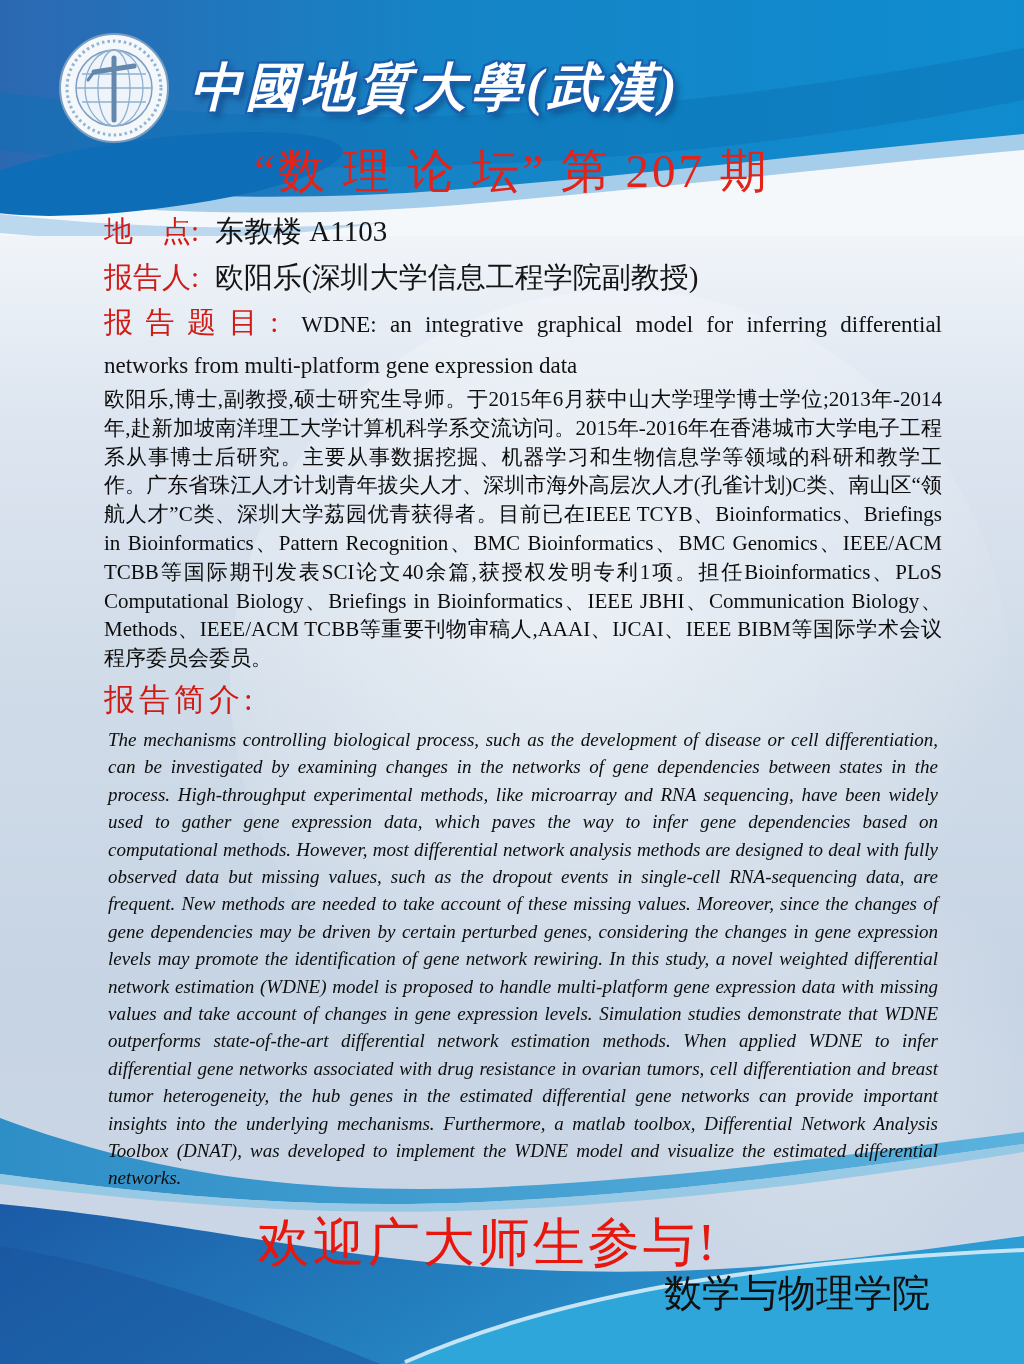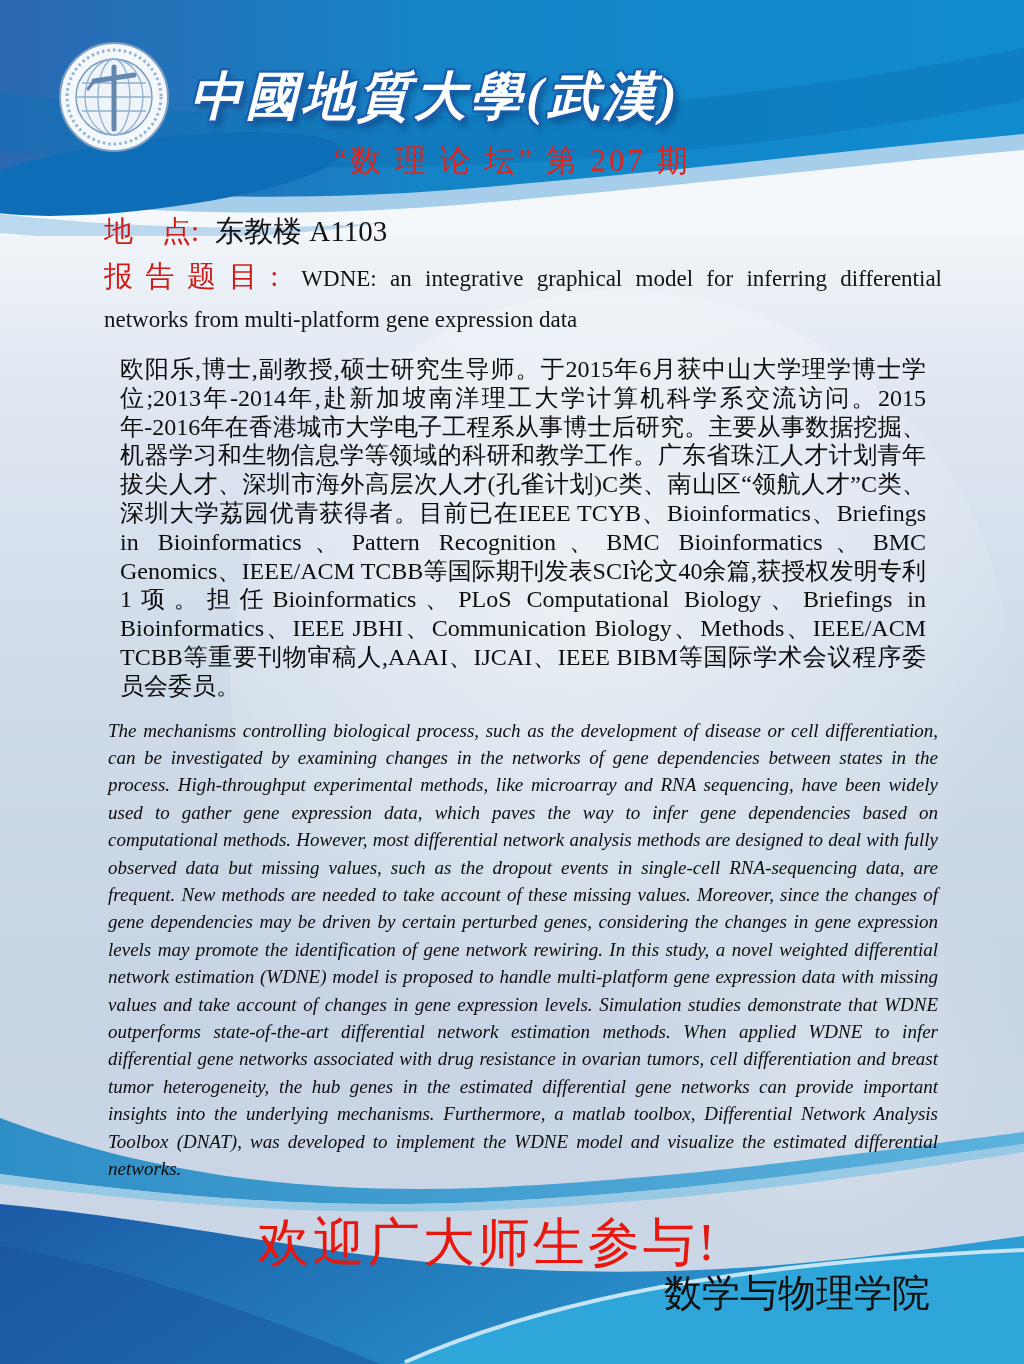--- a/index.html
+++ b/index.html
@@ -9,43 +9,43 @@
     background:linear-gradient(180deg,#f7f9fc 0px,#f0f4f9 240px,#dde5f0 420px,#cfdbe8 700px,#c7d4e4 1000px,#cad6e5 1200px,#ccd8e6 1364px);
   }
   
   .watermark{position:absolute;z-index:0;border-radius:50%;pointer-events:none;}
   .wm-globe{left:230px;top:290px;width:780px;height:780px;
     background:radial-gradient(circle at 45% 38%,rgba(255,255,255,.55) 0%,rgba(255,255,255,.18) 52%,rgba(255,255,255,0) 70%);}
   .wm-swirl{left:560px;top:850px;width:520px;height:420px;
     background:radial-gradient(circle at 50% 50%,rgba(255,255,255,.30) 0%,rgba(255,255,255,0) 65%);}
   
   .header-svg{position:absolute;top:0;left:0;z-index:1;}
-  .logo-row{position:absolute;top:41px;left:58px;z-index:3;display:flex;align-items:center;}
+  .logo-row{position:absolute;top:32px;left:58px;z-index:3;display:flex;align-items:center;}
   .emblem{width:112px;height:112px;flex:0 0 auto;}
   .uni-name{
     margin-left:20px;font-size:52px;font-style:italic;font-weight:bold;letter-spacing:4px;
     color:#ffffff;white-space:nowrap;
     text-shadow:-2px 0 0 #1a5fae,2px 0 0 #1a5fae,0 -2px 0 #1a5fae,0 2px 0 #1a5fae,
       -2px -2px 0 #1a5fae,2px 2px 0 #1a5fae,-2px 2px 0 #1a5fae,2px -2px 0 #1a5fae,
       4px 5px 6px rgba(8,40,90,.55);
   }
   .main-title{
     position:absolute;top:140px;left:0;width:100%;z-index:3;text-align:center;
-    font-size:31px;letter-spacing:3px;color:#e2231a;white-space:nowrap;
+    font-size:47px;letter-spacing:3px;color:#e2231a;white-space:nowrap;
   }
   
   .col{position:absolute;left:104px;width:838px;top:208px;z-index:4;color:#121212;}
   .info-line{margin:0;font-size:29px;line-height:46px;white-space:nowrap;}
   .info-line .lbl{color:#cf1c16;margin-right:16px;}
   .info-line .val{color:#141414;}
   .info-line.topic{white-space:normal;line-height:39px;text-align:justify;margin-top:3px;}
   .topic .lbl{letter-spacing:5px;margin-right:18px;margin-top:24px;}
   .topic .val-en{font-size:23px;}
   h2.section{font-size:31px;font-weight:normal;color:#cf1c16;letter-spacing:4px;margin:6px 0 5px;}
-  p.body-cn{font-size:24px;line-height:28.8px;text-align:justify;margin:16px;color:#0d0d0d;}
+  p.body-cn{font-size:21px;line-height:28.8px;text-align:justify;margin:0;color:#0d0d0d;}
   p.body-en{font-size:19px;line-height:27.4px;text-align:justify;margin:2px 4px 0;color:#0d0d0d;font-style:italic;}
   
   .footer-svg{position:absolute;left:0;bottom:0;z-index:1;}
   .welcome{
     position:absolute;top:1208px;left:0;width:100%;z-index:5;text-align:center;
     transform:translateX(-24px);font-size:52px;letter-spacing:3px;color:#e8170e;white-space:nowrap;
   }
   .signature{position:absolute;right:94px;top:1272px;z-index:5;text-align:center;
     font-size:38px;line-height:43px;color:#101010;white-space:nowrap;}
 </style>
@@ -87,26 +87,30 @@
     </svg>
     <div class="uni-name">中國地質大學(武漢)</div>
   </div>
 
   <div class="main-title">“数 理 论 坛” 第 207 期</div>
 
   <div class="col">
     <p class="info-line">
       <span class="lbl">地　点:</span><span class="val">东教楼 A1103</span>
     </p>
+    <p class="info-line">
+      <span class="lbl">报告人:</span><span class="val">欧阳乐(深圳大学信息工程学院副教授)</span>
+    </p>
     <p class="info-line topic">
       <span class="lbl">报告题目:</span><span class="val-en">WDNE: an integrative graphical model for inferring differential networks from multi-platform gene expression data</span>
     </p>
 
     <p class="body-cn">欧阳乐,博士,副教授,硕士研究生导师。于2015年6月获中山大学理学博士学位;2013年-2014年,赴新加坡南洋理工大学计算机科学系交流访问。2015年-2016年在香港城市大学电子工程系从事博士后研究。主要从事数据挖掘、机器学习和生物信息学等领域的科研和教学工作。广东省珠江人才计划青年拔尖人才、深圳市海外高层次人才(孔雀计划)C类、南山区“领航人才”C类、深圳大学荔园优青获得者。目前已在IEEE TCYB、Bioinformatics、Briefings in Bioinformatics、Pattern Recognition、BMC Bioinformatics、BMC Genomics、IEEE/ACM TCBB等国际期刊发表SCI论文40余篇,获授权发明专利1项。担任Bioinformatics、PLoS Computational Biology、Briefings in Bioinformatics、IEEE JBHI、Communication Biology、Methods、IEEE/ACM TCBB等重要刊物审稿人,AAAI、IJCAI、IEEE BIBM等国际学术会议程序委员会委员。</p>
 
+    <h2 class="section">报告简介:</h2>
     <p class="body-en">The mechanisms controlling biological process, such as the development of disease or cell differentiation, can be investigated by examining changes in the networks of gene dependencies between states in the process. High-throughput experimental methods, like microarray and RNA sequencing, have been widely used to gather gene expression data, which paves the way to infer gene dependencies based on computational methods. However, most differential network analysis methods are designed to deal with fully observed data but missing values, such as the dropout events in single-cell RNA-sequencing data, are frequent. New methods are needed to take account of these missing values. Moreover, since the changes of gene dependencies may be driven by certain perturbed genes, considering the changes in gene expression levels may promote the identification of gene network rewiring. In this study, a novel weighted differential network estimation (WDNE) model is proposed to handle multi-platform gene expression data with missing values and take account of changes in gene expression levels. Simulation studies demonstrate that WDNE outperforms state-of-the-art differential network estimation methods. When applied WDNE to infer differential gene networks associated with drug resistance in ovarian tumors, cell differentiation and breast tumor heterogeneity, the hub genes in the estimated differential gene networks can provide important insights into the underlying mechanisms. Furthermore, a matlab toolbox, Differential Network Analysis Toolbox (DNAT), was developed to implement the WDNE model and visualize the estimated differential networks.</p>
   </div>
 
   <svg class="footer-svg" width="1024" height="270" viewBox="0 0 270 270" preserveAspectRatio="none">
     <defs>
       <linearGradient id="bigGrad" x1="0" y1="0" x2="1" y2="0.25">
         <stop offset="0" stop-color="#1b5aa6"></stop>
           <stop offset="0.55" stop-color="#2480bf"></stop>
           <stop offset="1" stop-color="#2d9ed5"></stop>
       </linearGradient>

